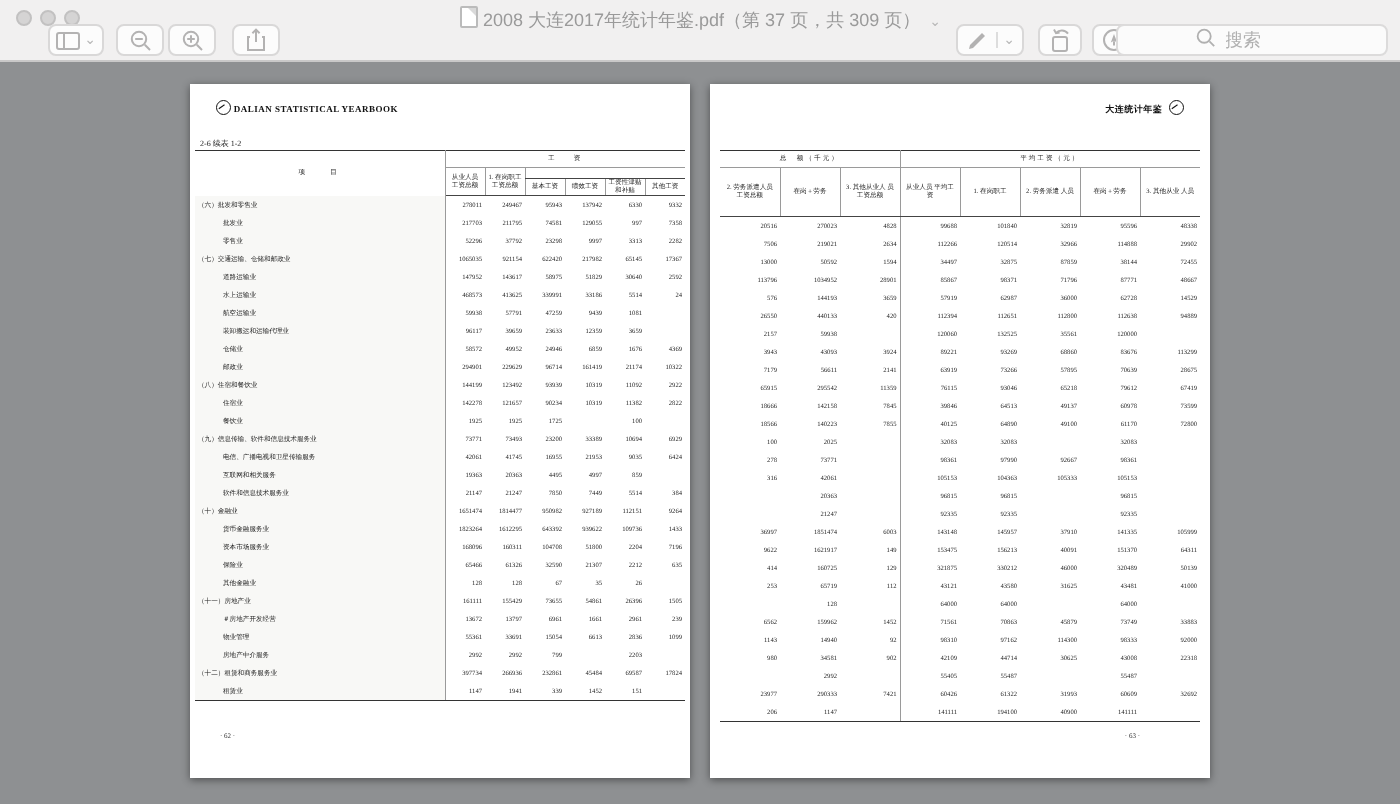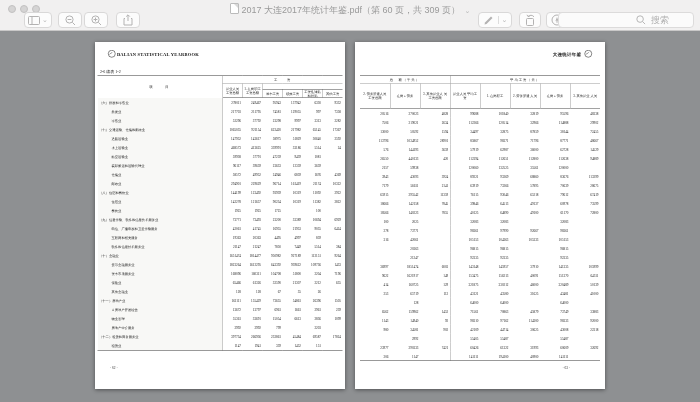--- a/index.html
+++ b/index.html
@@ -8,21 +8,21 @@
 
   
   .titlebar{position:absolute;top:0;left:0;width:700px;height:30px;background:#f1f0f0;border-bottom:1px solid #c9c8c8;z-index:5;}
   .dot{position:absolute;top:5px;width:8px;height:8px;border-radius:50%;background:#d5d4d4;border:1px solid #c2c1c1;box-sizing:border-box;}
   .title-wrap{position:absolute;top:3px;left:0;width:100%;text-align:center;font-size:9px;color:#9a9a9a;white-space:nowrap;}
   .doc-ico{display:inline-block;width:7px;height:9px;background:#fff;border:1px solid #bbb;border-radius:1px;vertical-align:-1px;margin-right:3px;position:relative;}
   .doc-ico::after{content:"";position:absolute;right:0;top:0;border:2px solid #d9d9d9;border-left-color:transparent;border-bottom-color:transparent;}
   .tb-btn{position:absolute;top:12px;height:16px;background:#fcfcfc;border:1px solid #d9d8d8;border-radius:4px;box-sizing:border-box;display:flex;align-items:center;justify-content:center;color:#b3b2b2;}
   .tb-btn svg{display:block;}
   .chev{font-size:7px;color:#b8b8b8;margin-left:2px;}
-  .search{position:absolute;top:12px;right:6px;width:136px;height:16px;background:#fbfbfb;border:1px solid #dcdbdb;border-radius:4px;box-sizing:border-box;display:flex;align-items:center;justify-content:flex-end;}
+  .search{position:absolute;top:12px;right:6px;width:136px;height:16px;background:#fbfbfb;border:1px solid #dcdbdb;border-radius:4px;box-sizing:border-box;display:flex;align-items:center;justify-content:center;}
   .search input{border:none;outline:none;background:transparent;font-size:9px;color:#8d8d8d;width:40px;font-family:"Liberation Sans",sans-serif;}
   .search input::placeholder{color:#b0b0b0;}
 
   
   .content{position:absolute;top:31px;left:0;width:700px;height:371px;background:#8e9092;}
   .page{position:absolute;top:11px;width:250px;height:347px;background:#ffffff;box-shadow:0 1px 4px rgba(0,0,0,.45);overflow:hidden;}
   .page-left{left:95px;}
   .page-right{left:355px;}
   .inner{width:500px;height:694px;transform:scale(.5);transform-origin:0 0;font-family:"Liberation Serif","DejaVu Serif",serif;color:#222;position:relative;}
 
@@ -52,21 +52,21 @@
 <body>
 
 <div class="window">
 
   <div class="titlebar">
     <div class="dot" style="left:8px"></div>
     <div class="dot" style="left:20px"></div>
     <div class="dot" style="left:32px"></div>
 
     <div class="title-wrap">
-      <span class="doc-ico"></span><span>2017 大连2017年统计年鉴.pdf（第 60 页，共 309 页）</span>
+      <span class="doc-ico"></span><span>2008 大连2017年统计年鉴.pdf（第 37 页，共 309 页）</span>
       <span class="chev">⌄</span>
     </div>
 
     <div class="tb-btn" style="left:24px;width:28px">
       <span>
         <svg width="12" height="9" viewBox="0 0 12 9">
             <rect x=".5" y=".5" width="11" height="8" rx="1" fill="none" stroke="#b3b2b2"></rect>
             <line x1="4" y1="0.5" x2="4" y2="8.5" stroke="#b3b2b2"></line>
           </svg>
       </span>

